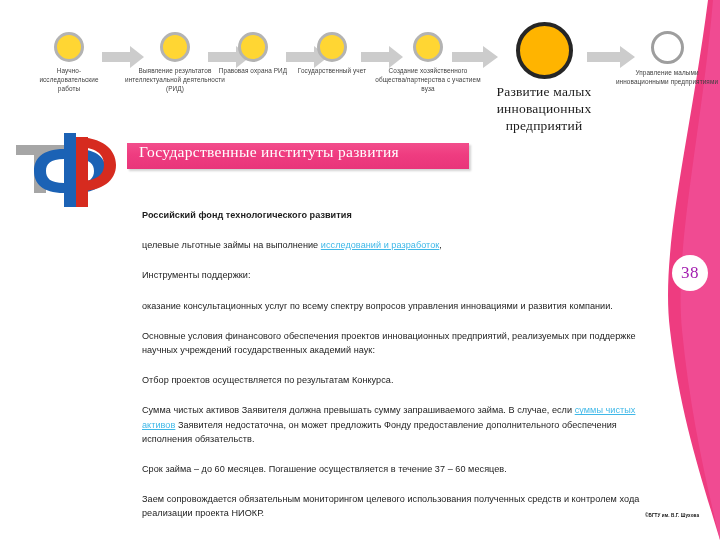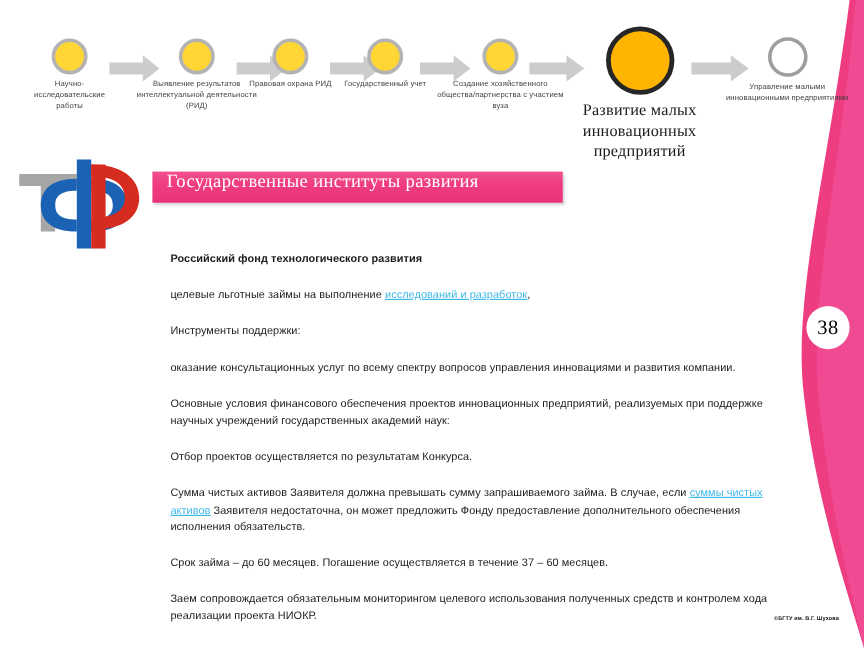--- a/index.html
+++ b/index.html
@@ -41,28 +41,28 @@
     top: 255px;
     width: 36px;
     height: 36px;
     border-radius: 50%;
     background: #ffffff;
     display: flex;
     align-items: center;
     justify-content: center;
     font-family: "Liberation Serif", serif;
     font-size: 17px;
-    color: #000000;
+    color: #a21caf;
     letter-spacing: 0.5px;
   }
 
   
   .flow {
     position: absolute;
-    left: 3px;
+    left: 14px;
     top: 22px;
     width: 586px;
     height: 100px;
   }
   .node {
     position: absolute;
     text-align: center;
   }
   .bubble {
     border-radius: 50%;

